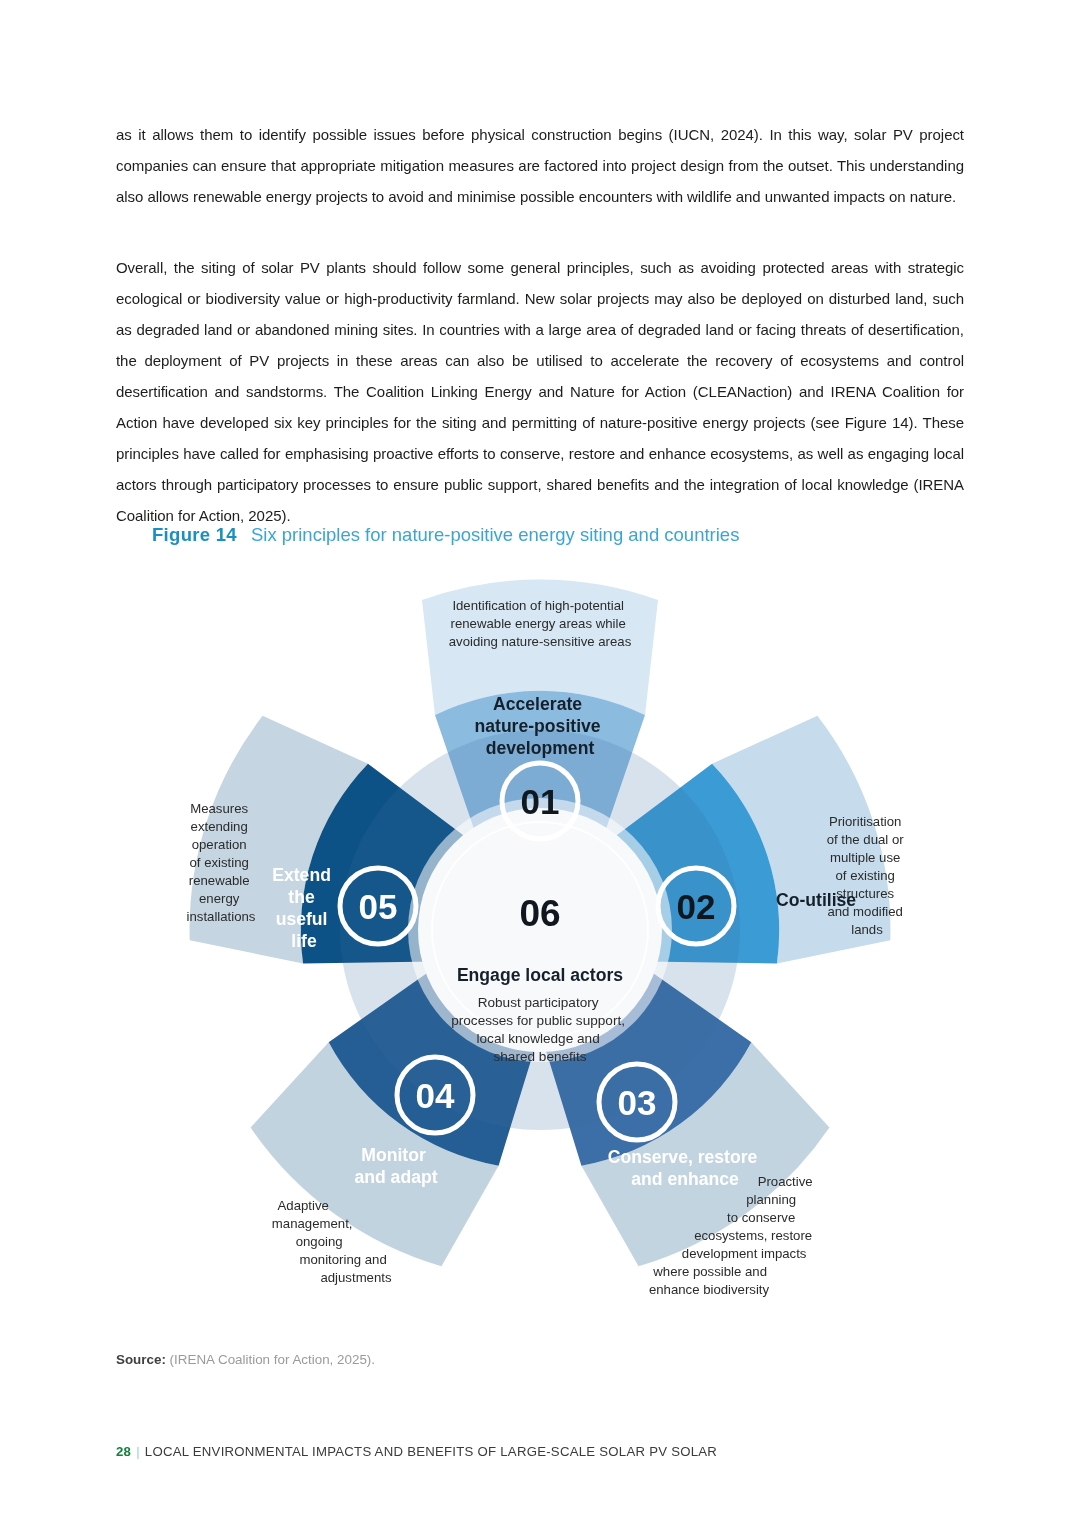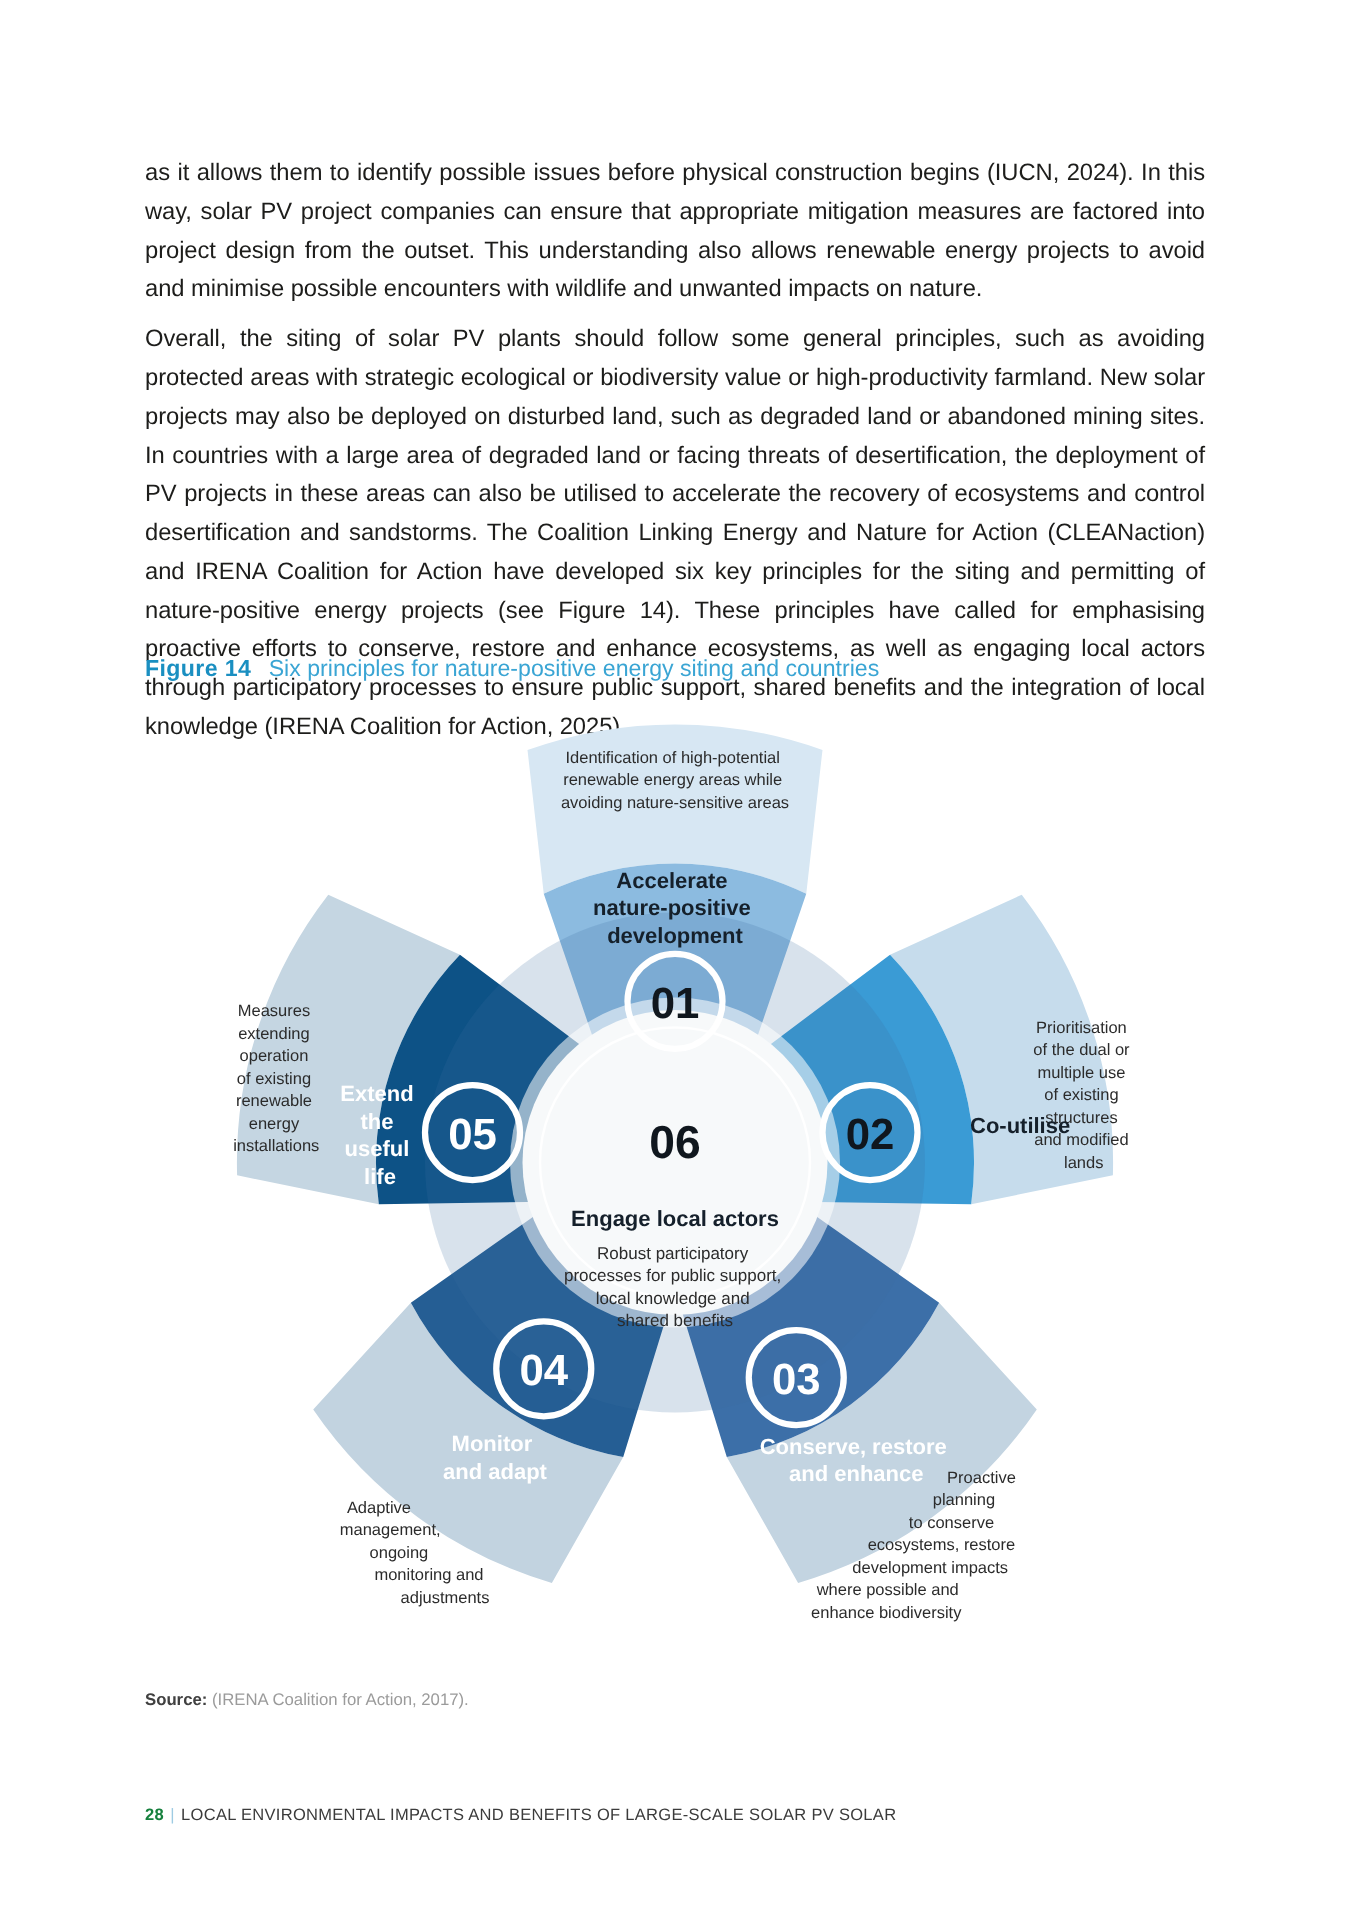--- a/index.html
+++ b/index.html
@@ -18,40 +18,41 @@
   .page {
     position: absolute;
     left: 0; top: 0;
     width: 1080px;
     height: 1527px;
   }
   .body-text {
     position: absolute;
     left: 116px;
     width: 848px;
-    font-size: 19px;
+    font-size: 15px;
     line-height: 31px;
     text-align: justify;
     color: #1d1d1b;
     letter-spacing: -0.05px;
   }
   #para1 { top: 104px; }
   #para2 { top: 237px; }
 
   .figure-caption {
     position: absolute;
     left: 116px;
     top: 524px;
     font-size: 18.5px;
     white-space: nowrap;
   }
   .figure-caption .fignum {
     font-weight: bold;
     color: #1a8fc1;
     letter-spacing: 0.3px;
+    margin-left: 36px;
   }
   .figure-caption .figtitle {
     color: #3aa5d4;
     margin-left: 14px;
   }
 
   .figure-wrap {
     position: absolute;
     left: 108px;
     top: 558px;
@@ -250,20 +251,20 @@
           <tspan x="432" y="485">local knowledge and</tspan>
           <tspan x="432" y="503">shared benefits</tspan>
         </text>
       </g>
 
     </svg>
   </div>
 
   <div class="source">
     <b>Source:</b>
-    <span>(IRENA Coalition for Action, 2017).</span>
+    <span>(IRENA Coalition for Action, 2025).</span>
   </div>
 
   <div class="footer">
     <span class="pagenum">28</span><span class="sep">|</span><span>LOCAL ENVIRONMENTAL IMPACTS AND BENEFITS OF LARGE-SCALE SOLAR PV SOLAR</span>
   </div>
 
 </div>
 
 </body></html>

